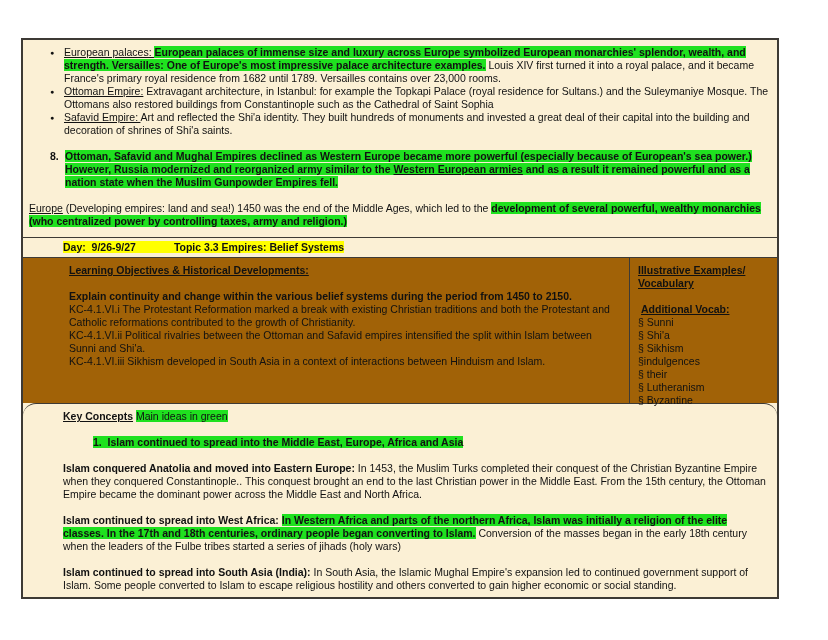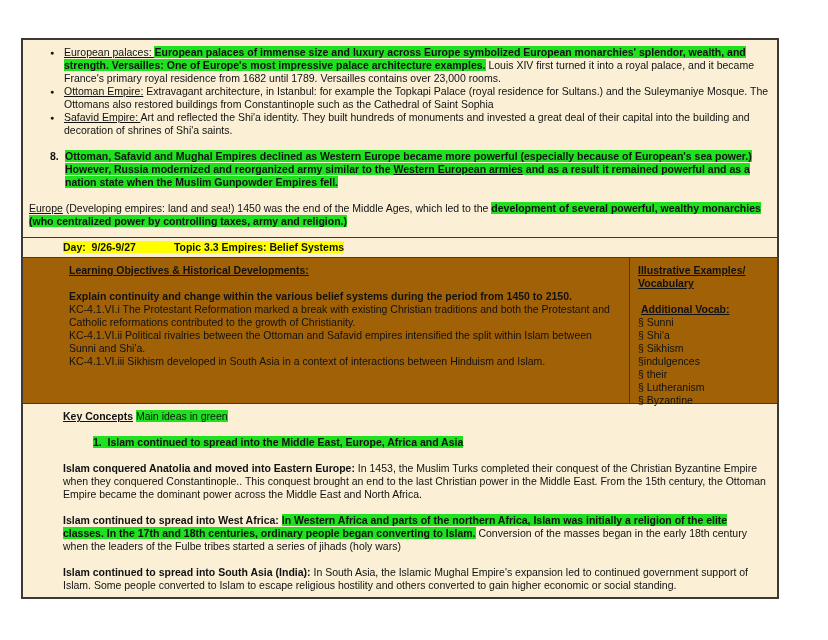--- a/index.html
+++ b/index.html
@@ -22,21 +22,21 @@
   .bullet-row{display:flex;padding-left:21px;}
   .marker{width:14px;flex:none;font-size:7px;line-height:13px;}
   .num{width:15px;flex:none;font-weight:bold;}
   .btext{flex:1;}
   .sec-day{height:20px;background:var(--cream);padding:3px 0 0 5px;box-sizing:border-box;}
   .sec-obj{height:146px;background:#a16207;display:flex;box-sizing:border-box;}
   .obj-left{width:567px;flex:none;border-right:1px solid var(--border);padding:6px 10px 0 6px;box-sizing:border-box;}
   .obj-right{flex:1;padding:6px 4px 0 8px;box-sizing:border-box;}
   .vocab-head{padding-left:3px;}
   .vocab-item{line-height:13px;}
-  .sec-key{height:194px;background:var(--cream);padding:6px 8px 0 6px;box-sizing:border-box;}
+  .sec-key{height:194px;background:var(--cream);padding:6px 8px 0 6px;box-sizing:border-box;border-radius:13px;}
   .kc-indent{padding-left:30px;}
 </style>
 </head>
 <body style="background: rgb(255, 255, 255);">
 
 <div class="doc">
 
   <div class="sec-top">
     <div class="bullet-row">
       <span class="marker">●</span>

